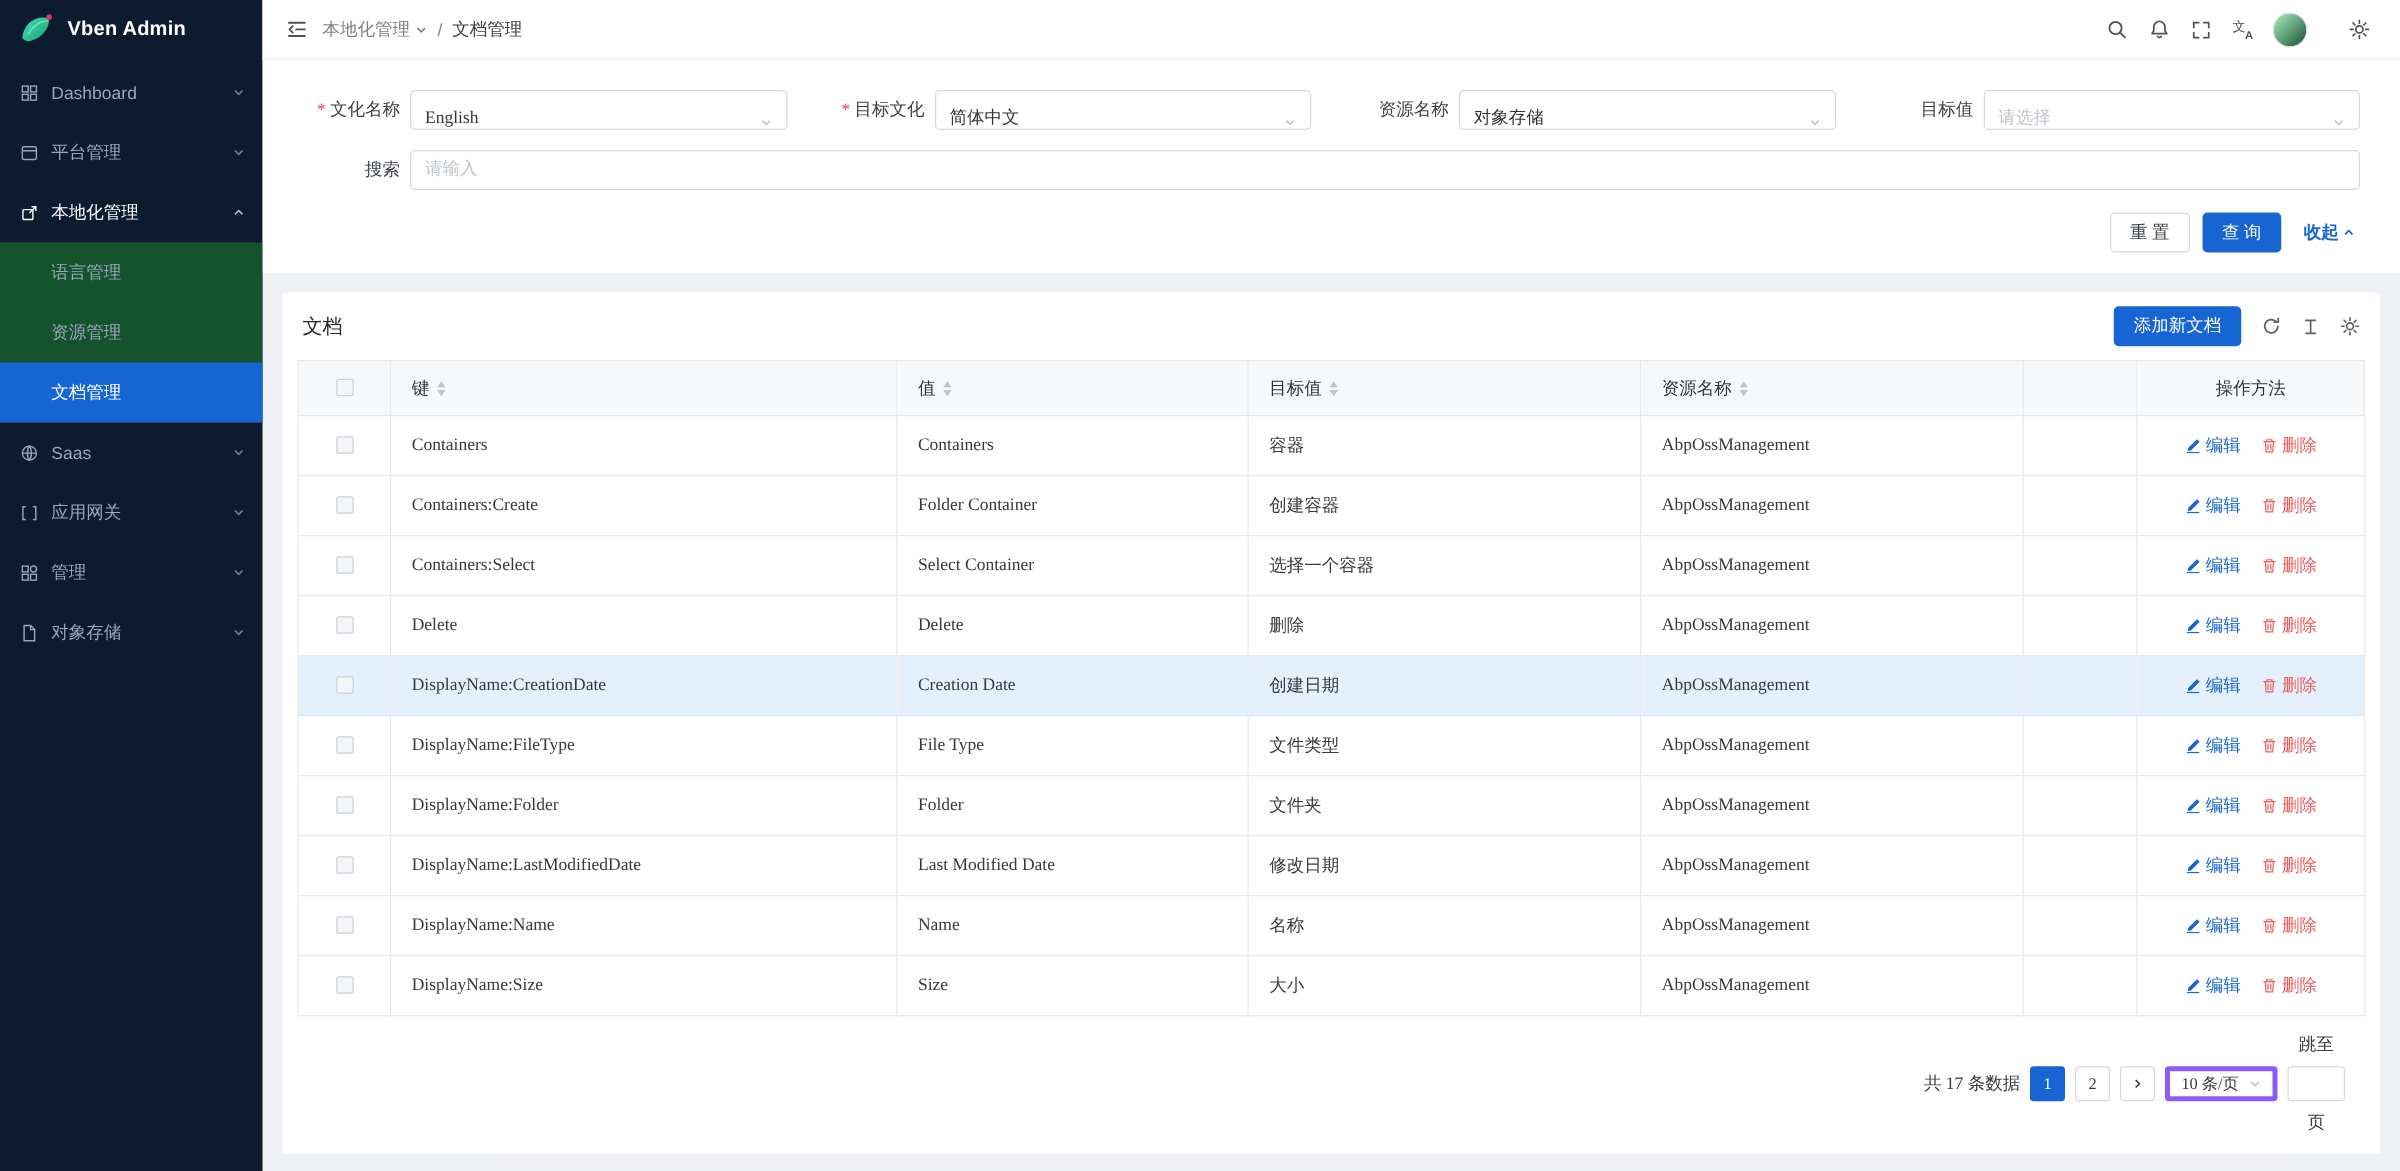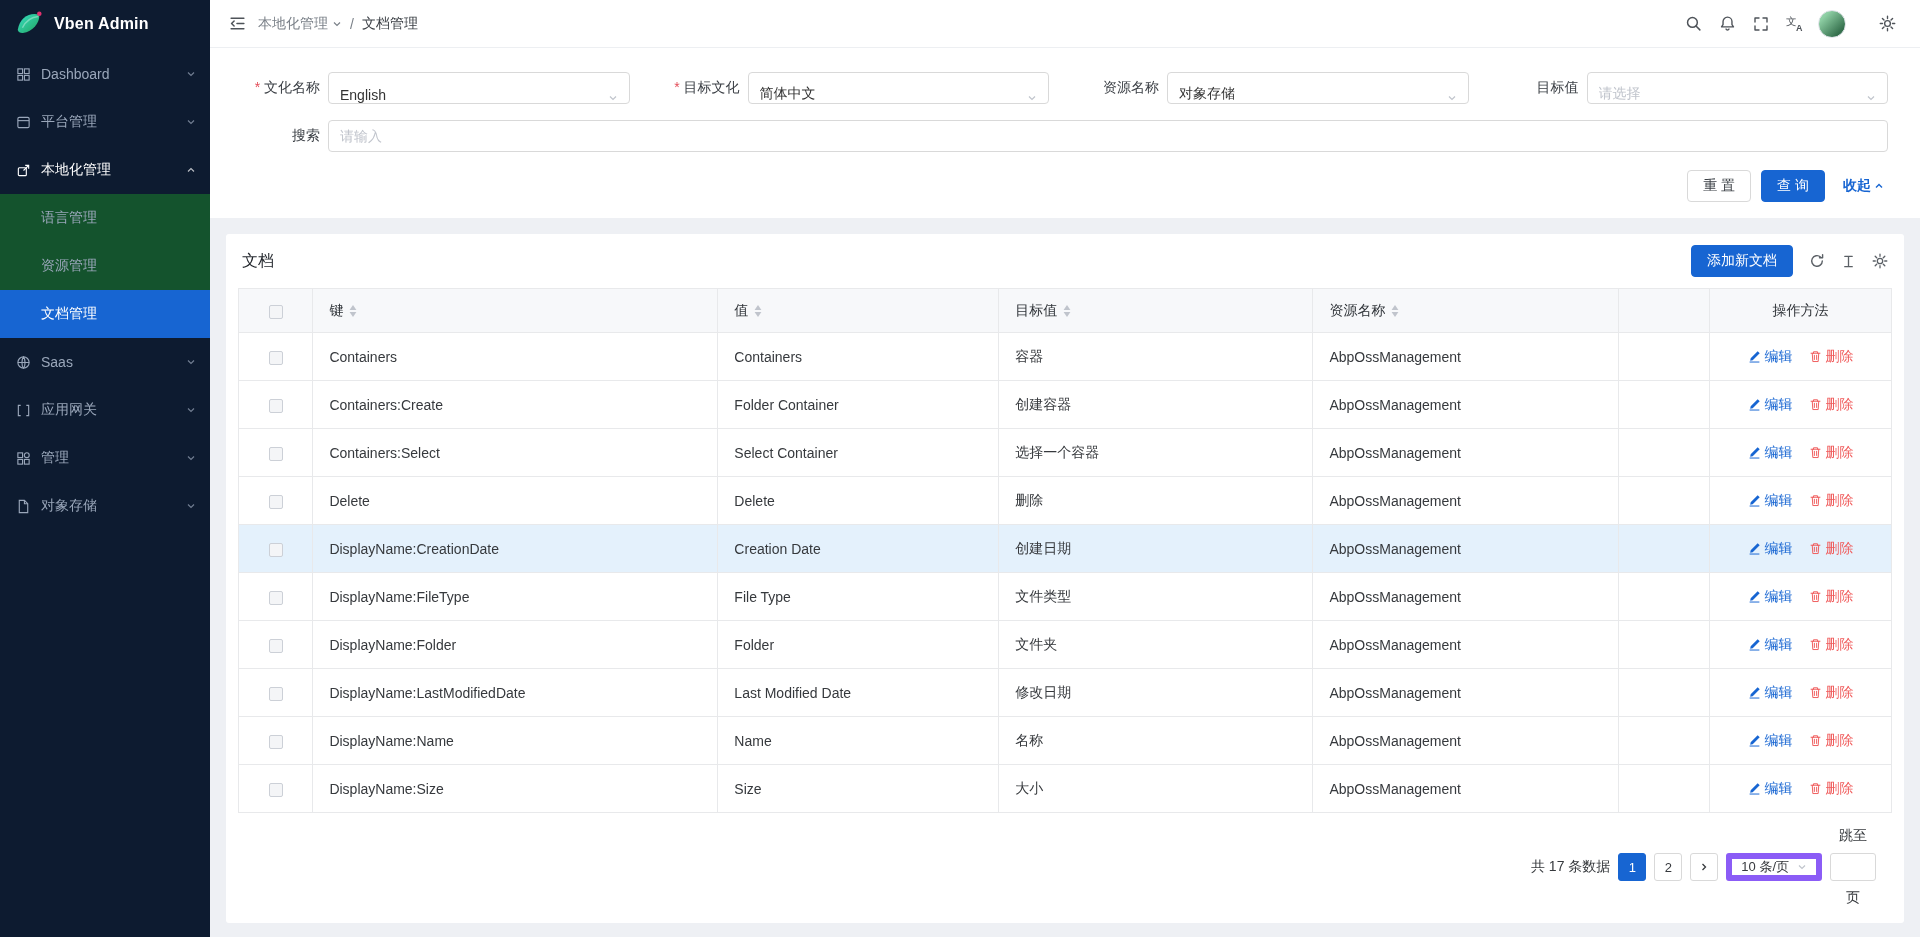--- a/index.html
+++ b/index.html
@@ -27,21 +27,21 @@
   .main { flex:1; min-width:0; display:flex; flex-direction:column; }
   .topbar { height:48px; background:#fff; display:flex; align-items:center; padding:0 16px 0 10px; border-bottom:1px solid #edeff2; flex-shrink:0; }
   .tb-icon { color:#4e5359; display:flex; align-items:center; justify-content:center; width:34px; height:34px; cursor:pointer; }
   .breadcrumb { display:flex; align-items:center; gap:8px; margin-left:4px; color:#7a8088; }
   .crumb { display:flex; align-items:center; gap:4px; cursor:pointer; }
   .crumb.current { color:#3c4046; cursor:default; }
   .tb-right { margin-left:auto; display:flex; align-items:center; }
   .avatar { width:28px; height:28px; border-radius:50%; background:linear-gradient(135deg,#8fd0a5 20%,#35704d 80%); margin:0 6px; cursor:pointer; border:1px solid #dfe3e8; }
   .tb-gear { margin-left:18px; }
 
-  .content { flex:1; overflow:hidden; }
+  .content { flex:1; overflow:hidden;font-family:Liberation Serif, serif; }
 
   
   .filter-card { background:#fff; padding:24px 32px 16px 24px; }
   .filter-grid { display:grid; grid-template-columns:repeat(4,1fr); column-gap:24px; row-gap:16px; }
   .field { display:flex; align-items:center; min-width:0; }
   .field-label { width:86px; flex-shrink:0; text-align:right; margin-right:8px; color:#3c4046; white-space:nowrap; }
   .field-label.required::before { content:"* "; color:#e34d59; }
   .select { flex:1; height:32px; border:1px solid #d9d9d9; border-radius:4px; background:#fff; display:flex; align-items:flex-end; justify-content:space-between; padding:0 11px; cursor:pointer; min-width:0; }
   .select .sel-text { overflow:hidden; text-overflow:ellipsis; white-space:nowrap; }
   .select .sel-text.placeholder { color:#c0c4cc; }
@@ -75,21 +75,21 @@
   .action-links { display:flex; align-items:center; justify-content:center; gap:16px; }
   .link { display:inline-flex; align-items:center; gap:4px; cursor:pointer; }
   .link.edit { color:var(--accent); }
   .link.del { color:var(--danger); }
 
   
   .pagination { display:flex; align-items:center; justify-content:flex-end; gap:8px; padding:14px 28px 16px; color:#36393d; }
   .pages { display:flex; align-items:center; gap:8px; }
   .page-btn { min-width:28px; height:28px; padding:0 4px; border:1px solid #d9d9d9; border-radius:3px; background:#fff; display:flex; align-items:center; justify-content:center; font-size:13px; cursor:pointer; color:#36393d; }
   .page-btn.active { background:var(--accent); border-color:var(--accent); color:#fff; }
-  .page-size { height:28px; border:6px solid #8b5cf6; border-radius:3px; background:#fff; display:flex; align-items:center; gap:8px; padding:0 9px; cursor:pointer; font-size:13px; }
+  .page-size { height:28px; border:4px solid #8b5cf6; border-radius:3px; background:#fff; display:flex; align-items:center; gap:8px; padding:0 9px; cursor:pointer; font-size:13px; }
   .page-size .caret { color:#c0c4cc; display:flex; }
   .jump { display:flex; align-items:center; gap:8px;flex-direction:column; }
   .jump-input { width:46px; height:28px; border:1px solid #d9d9d9; border-radius:3px; font:inherit; padding:0 6px; outline:none; }
 </style>
 </head>
 <body>
 
 <div class="app">
 
   <aside class="sidebar">

